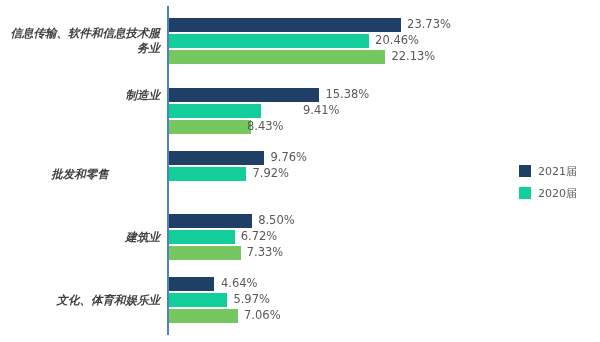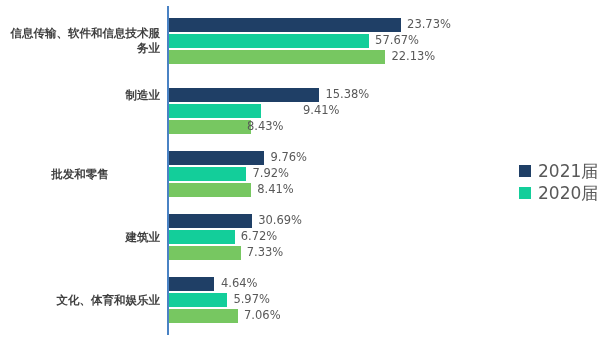--- a/index.html
+++ b/index.html
@@ -50,20 +50,21 @@
     position: absolute;
     right: 440px;           
     width: 160px;
     text-align: right;
     color: #404040;
     font-size: 11.5px;
     line-height: 15px;
     font-family: "DejaVu Serif", "Liberation Serif", serif;
     font-weight: 700;
     white-space: normal;
+    font-style: italic;
   }
 
   .bars {
     position: absolute;
     left: 169px;
     top: 0;
     width: 420px;
   }
 
   .bar-row {
@@ -105,21 +106,21 @@
 
   .legend-swatch {
     width: 10px;
     height: 10px;
     flex: 0 0 10px;
     margin-right: 7px;
     border: 1px solid rgba(255,255,255,0.0);
   }
 
   .legend-label {
-    font-size: 17px;
+    font-size: 11px;
     color: #595959;
     white-space: nowrap;
     font-family: "DejaVu Sans", "Liberation Sans", sans-serif;
   }
 </style>
 </head>
 <body>
 
 <div id="chart-root">
 
@@ -128,21 +129,21 @@
     <div id="groups">
         <div class="category-group" style="top: 18px;">
           <div class="cat-label" style="top: 8px;">信息传输、软件和信息技术服务业</div>
           <div class="bars">
             <div class="bar-row">
               <div class="bar" style="width: 232.079px; background: rgb(31, 63, 102);"></div>
               <span class="bar-value" style="left: 238.079px; text-align: right;">23.73%</span>
             </div>
             <div class="bar-row">
               <div class="bar" style="width: 200.099px; background: rgb(19, 206, 154);"></div>
-              <span class="bar-value" style="left: 206.099px;">57.67%</span>
+              <span class="bar-value" style="left: 206.099px;">20.46%</span>
             </div>
             <div class="bar-row">
               <div class="bar" style="width: 216.431px; background: rgb(119, 199, 97);"></div>
               <span class="bar-value" style="left: 222.431px;">22.13%</span>
             </div>
           </div>
         </div>
         <div class="category-group" style="top: 88px;">
           <div class="cat-label" style="top: 0;">制造业</div>
           <div class="bars">
@@ -164,32 +165,28 @@
           <div class="cat-label" style="top: 15.5px; text-align: center;">批发和零售</div>
           <div class="bars">
             <div class="bar-row">
               <div class="bar" style="width: 95.4528px; background: rgb(31, 63, 102);"></div>
               <span class="bar-value" style="left: 101.453px;">9.76%</span>
             </div>
             <div class="bar-row">
               <div class="bar" style="width: 77.4576px; background: rgb(19, 206, 154);"></div>
               <span class="bar-value" style="left: 83.4576px;">7.92%</span>
             </div>
-            <div class="bar-row">
-              <div class="bar" style="width: 82.2498px; background: rgb(119, 199, 97);"></div>
-              <span class="bar-value" style="left: 88.2498px;">8.41%</span>
-            </div>
           </div>
         </div>
         <div class="category-group" style="top: 214px;">
           <div class="cat-label" style="top: 15.5px;">建筑业</div>
           <div class="bars">
             <div class="bar-row">
               <div class="bar" style="width: 83.13px; background: rgb(31, 63, 102);"></div>
-              <span class="bar-value" style="left: 89.13px;">30.69%</span>
+              <span class="bar-value" style="left: 89.13px;">8.50%</span>
             </div>
             <div class="bar-row">
               <div class="bar" style="width: 65.7216px; background: rgb(19, 206, 154);"></div>
               <span class="bar-value" style="left: 71.7216px;">6.72%</span>
             </div>
             <div class="bar-row">
               <div class="bar" style="width: 71.6874px; background: rgb(119, 199, 97);"></div>
               <span class="bar-value" style="left: 77.6874px;">7.33%</span>
             </div>
           </div>

